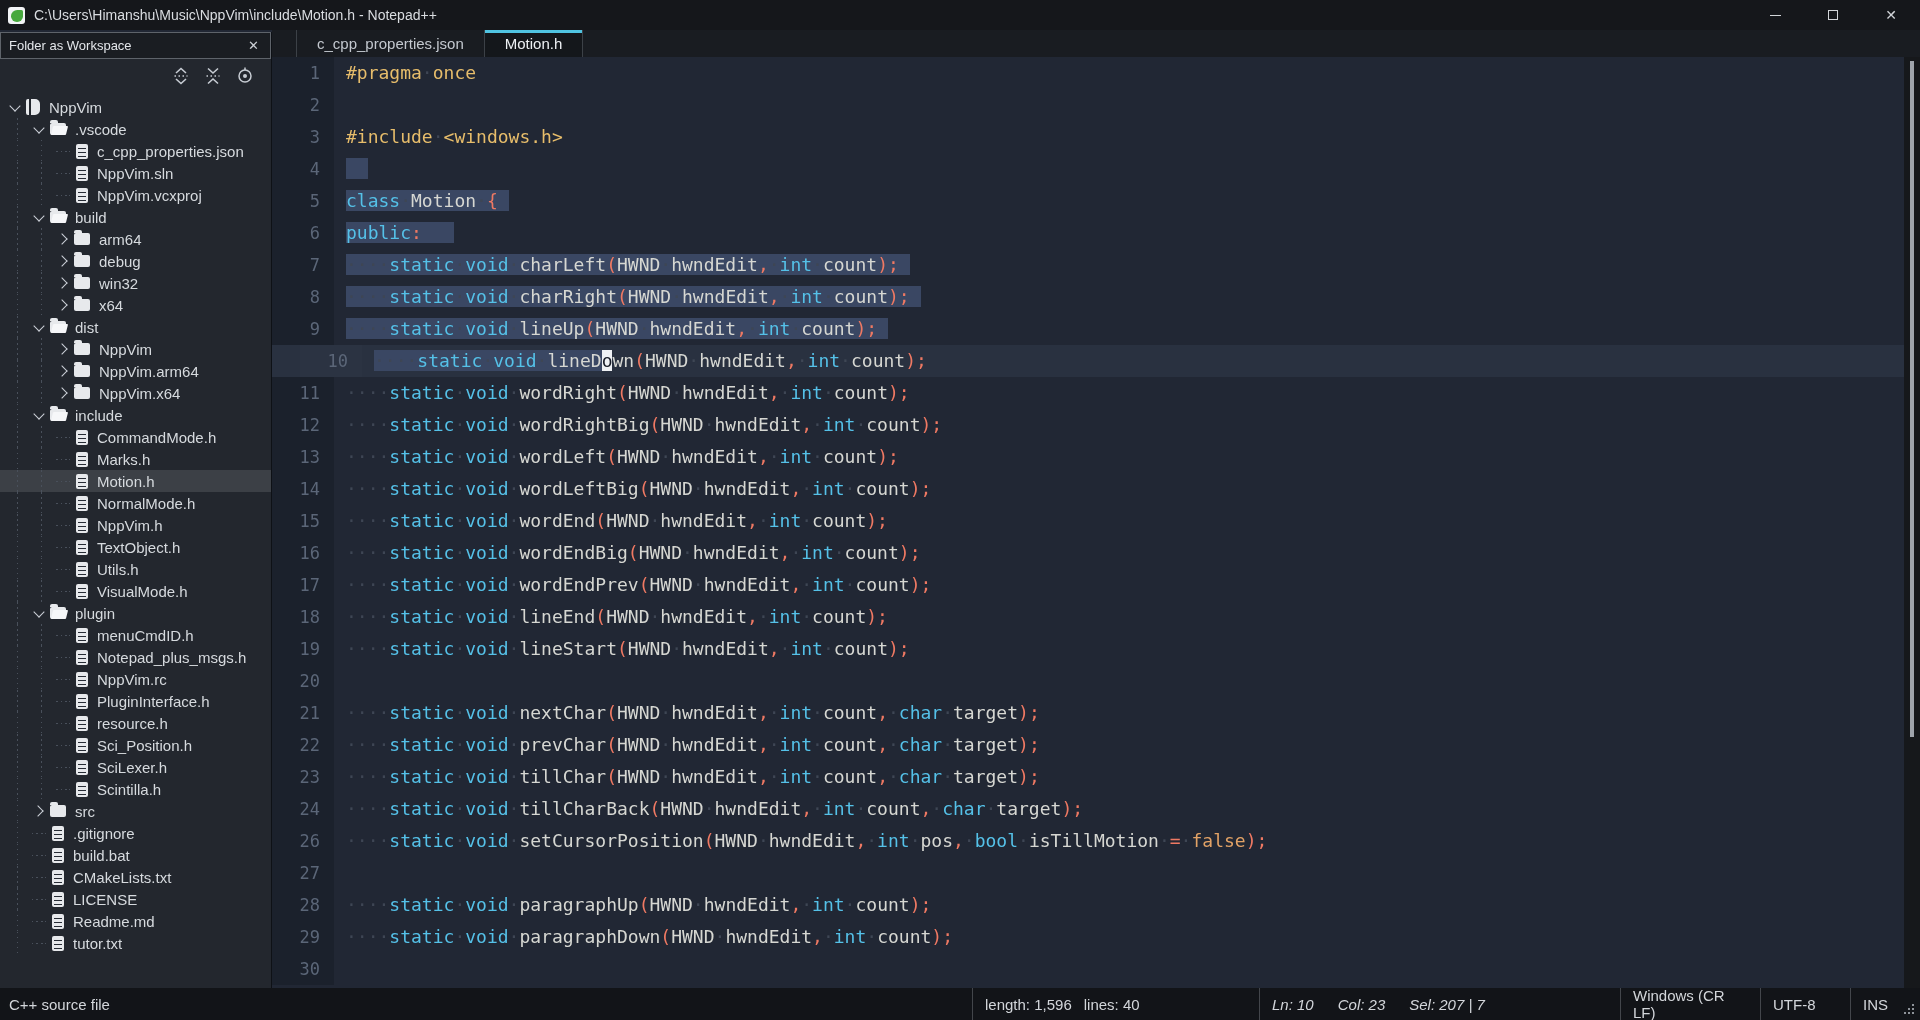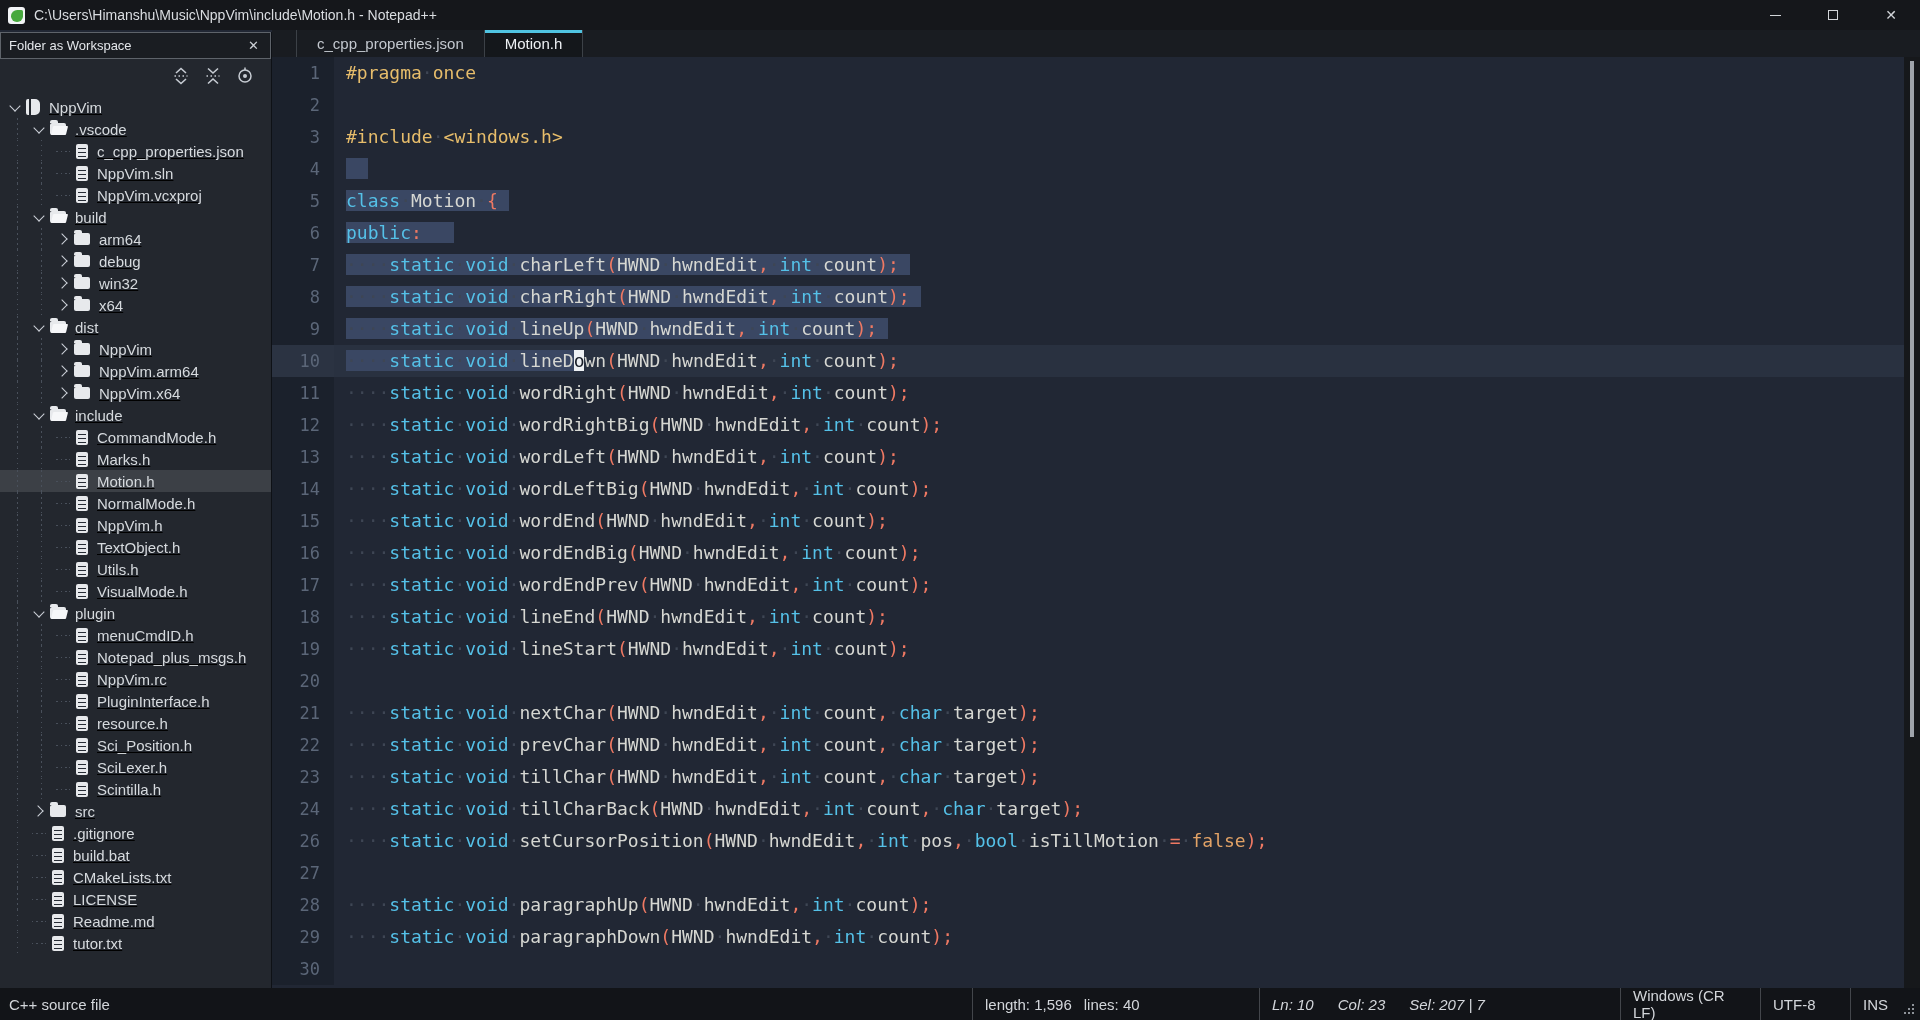--- a/index.html
+++ b/index.html
@@ -26,21 +26,21 @@
   
   .sidebar { position:absolute; top:32px; left:0; width:272px; bottom:32px;
     background:#23272e; border-right:1px solid #0e1116; display:flex; flex-direction:column; overflow:hidden; }
   .panel-header { height:27px; flex:none; background:#1a1d22; border:1px solid #5e636a;
     display:flex; align-items:center; padding:0 8px; font-size:13px; color:#e3e6ea; }
   .panel-close { margin-left:auto; font-size:13px; color:#cdd1d6; padding:0 3px; }
   .panel-toolbar { height:34px; flex:none; display:flex; align-items:center; justify-content:flex-end; gap:12px; padding-right:16px; }
   .ptool { width:20px; height:20px; }
   .ptool svg { display:block; }
 
-  .tree { flex:1; overflow:hidden; padding-top:3px;text-decoration:underline; }
+  .tree { flex:1; overflow:hidden; padding-top:3px; }
   .trow { height:22px; display:flex; align-items:center; font-size:15px; color:#d6dade;
     padding-left:6px; white-space:nowrap; }
   .trow.selected { background:#3c4046; }
   .tg { width:24px; flex:none; align-self:stretch;
     background-image:repeating-linear-gradient(to bottom,#49505b 0 1.5px, transparent 1.5px 5px);
     background-size:1px 100%; background-repeat:no-repeat; background-position:11px 0; }
   .chev { width:18px; height:16px; position:relative; flex:none; }
   .chev::before { content:""; position:absolute; left:5px; top:3px; width:7px; height:7px;
     border-right:1.7px solid #ccd1d8; border-bottom:1.7px solid #ccd1d8; transform:rotate(45deg); }
   .chev.closed::before { left:4px; top:4px; transform:rotate(-45deg); }
@@ -66,21 +66,21 @@
   .tab:first-child { border-left:1px solid #3c4147; }
   .tab.active { background:#14171b; color:#eef1f4; }
   .tab.active::before { content:""; position:absolute; top:0; left:0; right:0; height:3px; background:#50c4e2; }
 
   
   .editor { position:absolute; left:272px; top:57px; right:16px; bottom:32px; background:#212734;
     overflow:hidden; font-family:"DejaVu Sans Mono", monospace; font-size:18px; }
   .cline { display:flex; height:32px; line-height:32px; white-space:pre; }
   .ln { flex:none; width:62px; padding-right:14px; text-align:right; color:#5b6678;
     background:#1b212c; font-size:17px; }
-  .cline.cur { background:#293140; }
+  .cline.cur { background:#293140;padding-left:28px; }
   .cline.cur .ln { background:#2b3342; }
   .ltext { padding-left:12px; }
   .c-k  { color:#55c1e8; }
   .c-i  { color:#d6d7d2; }
   .c-p  { color:#ef7963; }
   .c-pp { color:#e7bd6b; }
   .c-lit{ color:#e2a266; }
   .c-w  { color:#3e4654; }
   .selwrap { background:#3a4763; }
   .cursor { background:#eef1f4; color:#171c26; }

